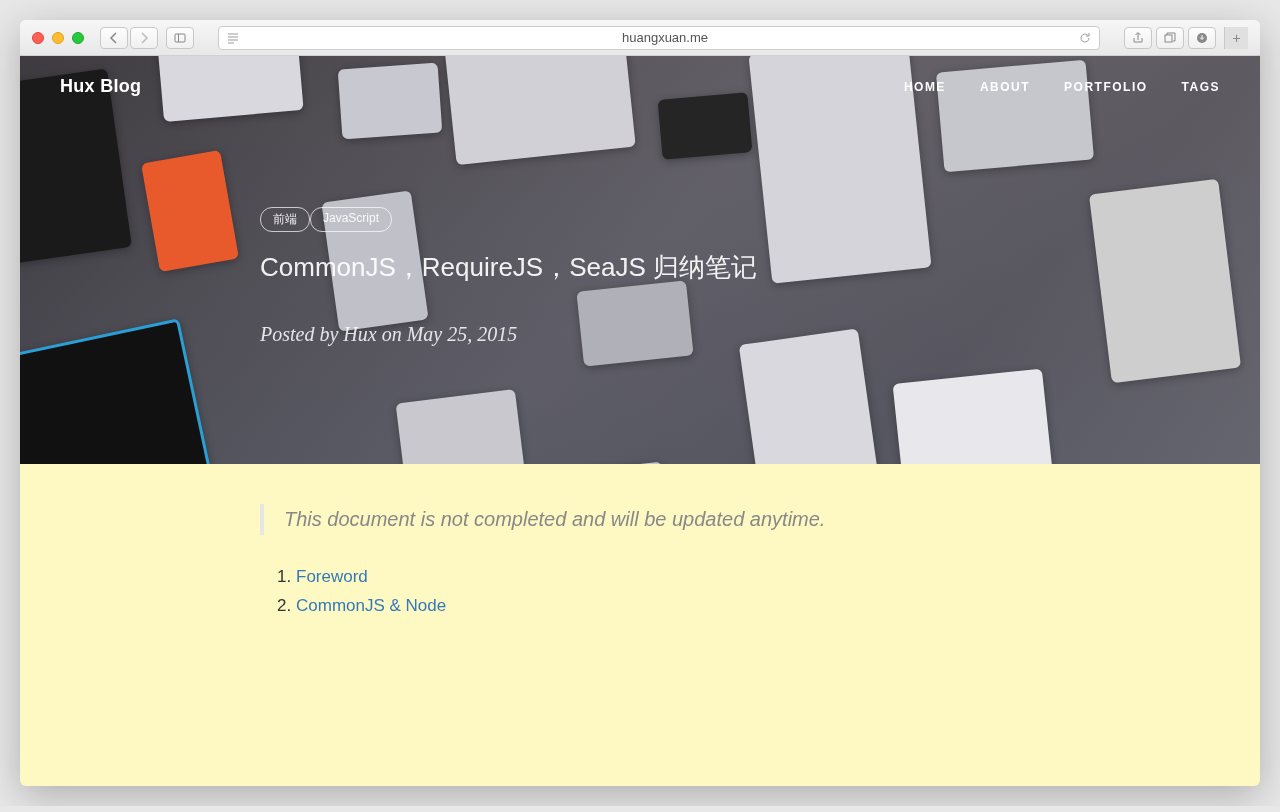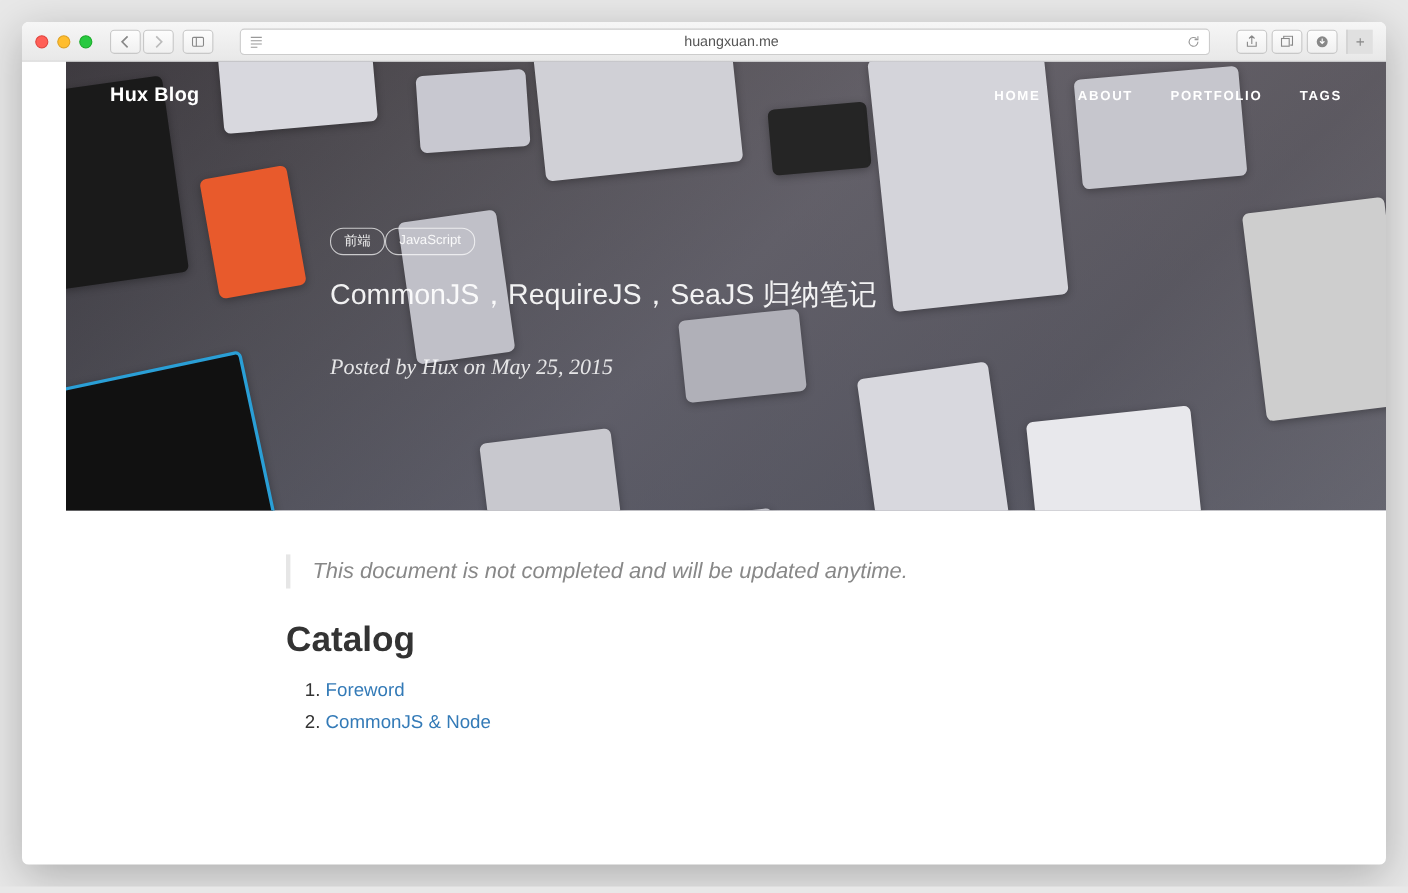--- a/index.html
+++ b/index.html
@@ -4,21 +4,21 @@
   <style>
     * { margin: 0; padding: 0; box-sizing: border-box; }
     body {
       font-family: -apple-system, BlinkMacSystemFont, "Helvetica Neue", Helvetica, Arial, sans-serif;
       background: #e8e8e8;
       padding: 20px;
     }
     .window {
       width: 1240px;
       margin: 0 auto;
-      background: #ffffff;
+      background: #fef9c3;
       border-radius: 6px;
       box-shadow: 0 10px 40px rgba(0,0,0,0.25);
       overflow: hidden;
     }
     .titlebar {
       height: 36px;
       background: linear-gradient(#f6f6f6, #e8e8e8);
       border-bottom: 1px solid #d0d0d0;
       display: flex;
       align-items: center;
@@ -73,21 +73,20 @@
     .page-content {
       height: 730px;
       overflow: hidden;
       position: relative;
     }
     .hero {
       height: 408px;
       position: relative;
       background: linear-gradient(135deg, #4a4a52 0%, #6b6b73 25%, #858591 50%, #7a7a85 75%, #95959f 100%);
       overflow: hidden;
-      margin-left: 40px;
     }
     .hero::before {
       content: "";
       position: absolute;
       inset: 0;
       background:
         linear-gradient(rgba(40,30,30,0.35), rgba(30,30,40,0.4));
     }
     
     .mod {
@@ -293,21 +292,20 @@
             <span class="tag">JavaScript</span>
           </div>
           <h2 class="subtitle">CommonJS，RequireJS，SeaJS 归纳笔记</h2>
           <div class="meta">Posted by Hux on May 25, 2015</div>
         </div>
       </div>
     </div>
 
     <div class="article">
       <div class="blockquote">This document is not completed and will be updated anytime.</div>
-      <h2 class="catalog-heading">Catalog</h2>
       <ol class="catalog-list">
         <li><a>Foreword</a></li>
         <li><a>CommonJS &amp; Node</a></li>
       </ol>
     </div>
   </div>
 
 </div>
 
 </body></html>

